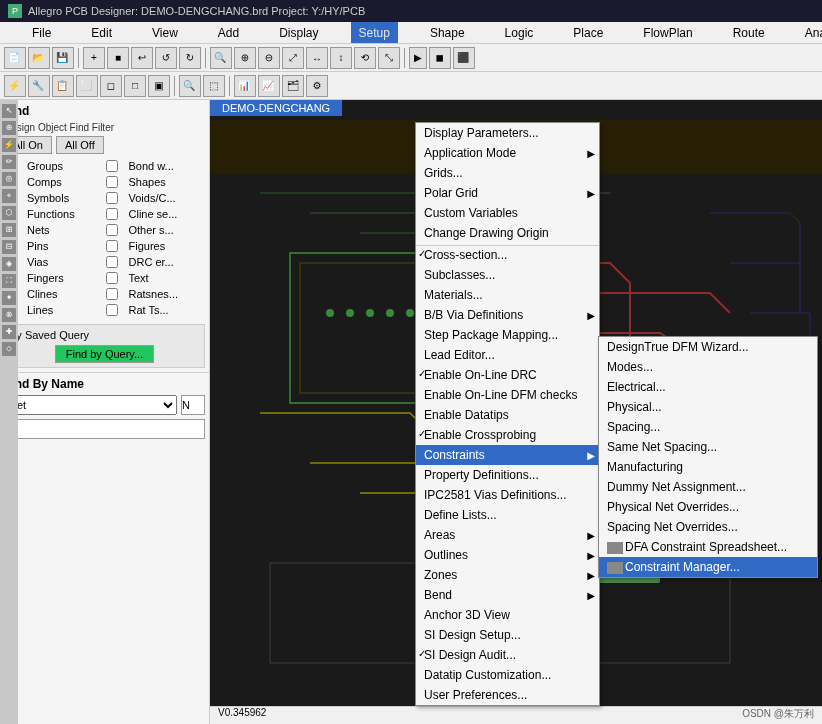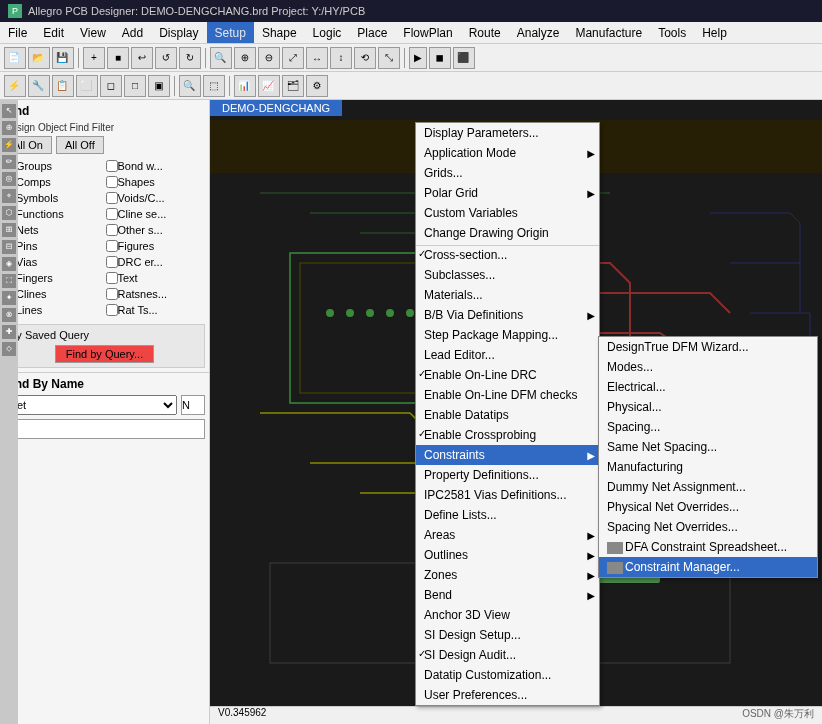--- a/index.html
+++ b/index.html
@@ -3,21 +3,21 @@
   <meta charset="utf-8">
   <style>
     * { margin: 0; padding: 0; box-sizing: border-box; }
     body { width: 822px; height: 724px; overflow: hidden; font-family: 'Segoe UI', Tahoma, Geneva, Verdana, sans-serif; font-size: 12px; background: #2a2a2a; position: relative; }
 
     
     #title-bar { background: #1a1a2e; color: #ccc; height: 22px; display: flex; align-items: center; padding: 0 8px; font-size: 11px; }
 
     
     #menu-bar { background: #f0f0f0; height: 22px; display: flex; align-items: center; border-bottom: 1px solid #ccc; }
-    .menu-item { padding: 2px 8px; font-size: 12px; cursor: pointer; height: 100%; display: flex; align-items: center; }
+    .menu-item { padding: 2px 8px; font-size: 12px; cursor: pointer; height: 100%; display: flex; align-items: center; margin-left: 24px; }
     .menu-item.active { background: #316ac5; color: #e5e5e5; }
 
     
     #toolbar { background: #f0f0f0; height: 28px; display: flex; align-items: center; padding: 2px 4px; border-bottom: 1px solid #ccc; gap: 2px; }
     .toolbar-btn { width: 22px; height: 22px; background: #e0e0e0; border: 1px solid #999; display: flex; align-items: center; justify-content: center; cursor: pointer; font-size: 10px; }
     .toolbar-sep { width: 1px; height: 20px; background: #999; margin: 0 2px; }
 
     
     #toolbar2 { background: #f0f0f0; height: 28px; display: flex; align-items: center; padding: 2px 4px; border-bottom: 1px solid #ccc; gap: 2px; }
 
@@ -27,27 +27,27 @@
     
     #left-panel { width: 210px; background: #f5f5f5; border-right: 1px solid #ccc; display: flex; flex-direction: column; overflow: hidden; }
 
     
     #find-panel { padding: 4px; border-bottom: 1px solid #ccc; }
     #find-title { font-weight: bold; font-size: 12px; margin-bottom: 4px; }
     #find-filter-label { font-size: 11px; color: #333; margin-bottom: 4px; }
     #find-buttons { display: flex; gap: 4px; margin-bottom: 6px; }
     .find-btn { padding: 2px 8px; background: #e0e0e0; border: 1px solid #999; cursor: pointer; font-size: 11px; }
 
-    .checkbox-row { display: flex; align-items: flex-start; margin-bottom: 2px; font-size: 11px; gap: 0; }
+    .checkbox-row { display: flex; align-items: flex-start; margin-bottom: 2px; font-size: 11px; gap: 11px; }
     .checkbox-row input[type=checkbox] { width: 12px; height: 12px; }
     .two-col { display: grid; grid-template-columns: 1fr 1fr; gap: 2px; }
 
     #by-saved-query { margin-top: 6px; padding: 4px; background: #e8e8e8; border: 1px solid #ccc; }
     #by-saved-query-label { font-size: 11px; margin-bottom: 4px; }
-    #find-by-query-btn { padding: 2px 10px; background: #ef4444; border: 1px solid #999; cursor: pointer; font-size: 11px; display: block; margin: 0 auto; }
+    #find-by-query-btn { padding: 2px 10px; background: #22c55e; border: 1px solid #999; cursor: pointer; font-size: 11px; display: block; margin: 0 auto; }
 
     #find-by-name { padding: 4px; }
     #find-by-name-title { font-weight: bold; font-size: 12px; margin-bottom: 4px; }
     #name-type-row { display: flex; gap: 4px; margin-bottom: 4px; }
     #name-select { flex: 1; font-size: 11px; height: 20px; }
     #name-input-small { width: 24px; font-size: 11px; height: 20px; border: 1px solid #999; }
     #name-input { width: 100%; font-size: 11px; height: 20px; border: 1px solid #999; margin-bottom: 4px; padding: 2px; }
 
     
     #pcb-view { flex: 1; background: #1a1a1a; position: relative; overflow: hidden; }

